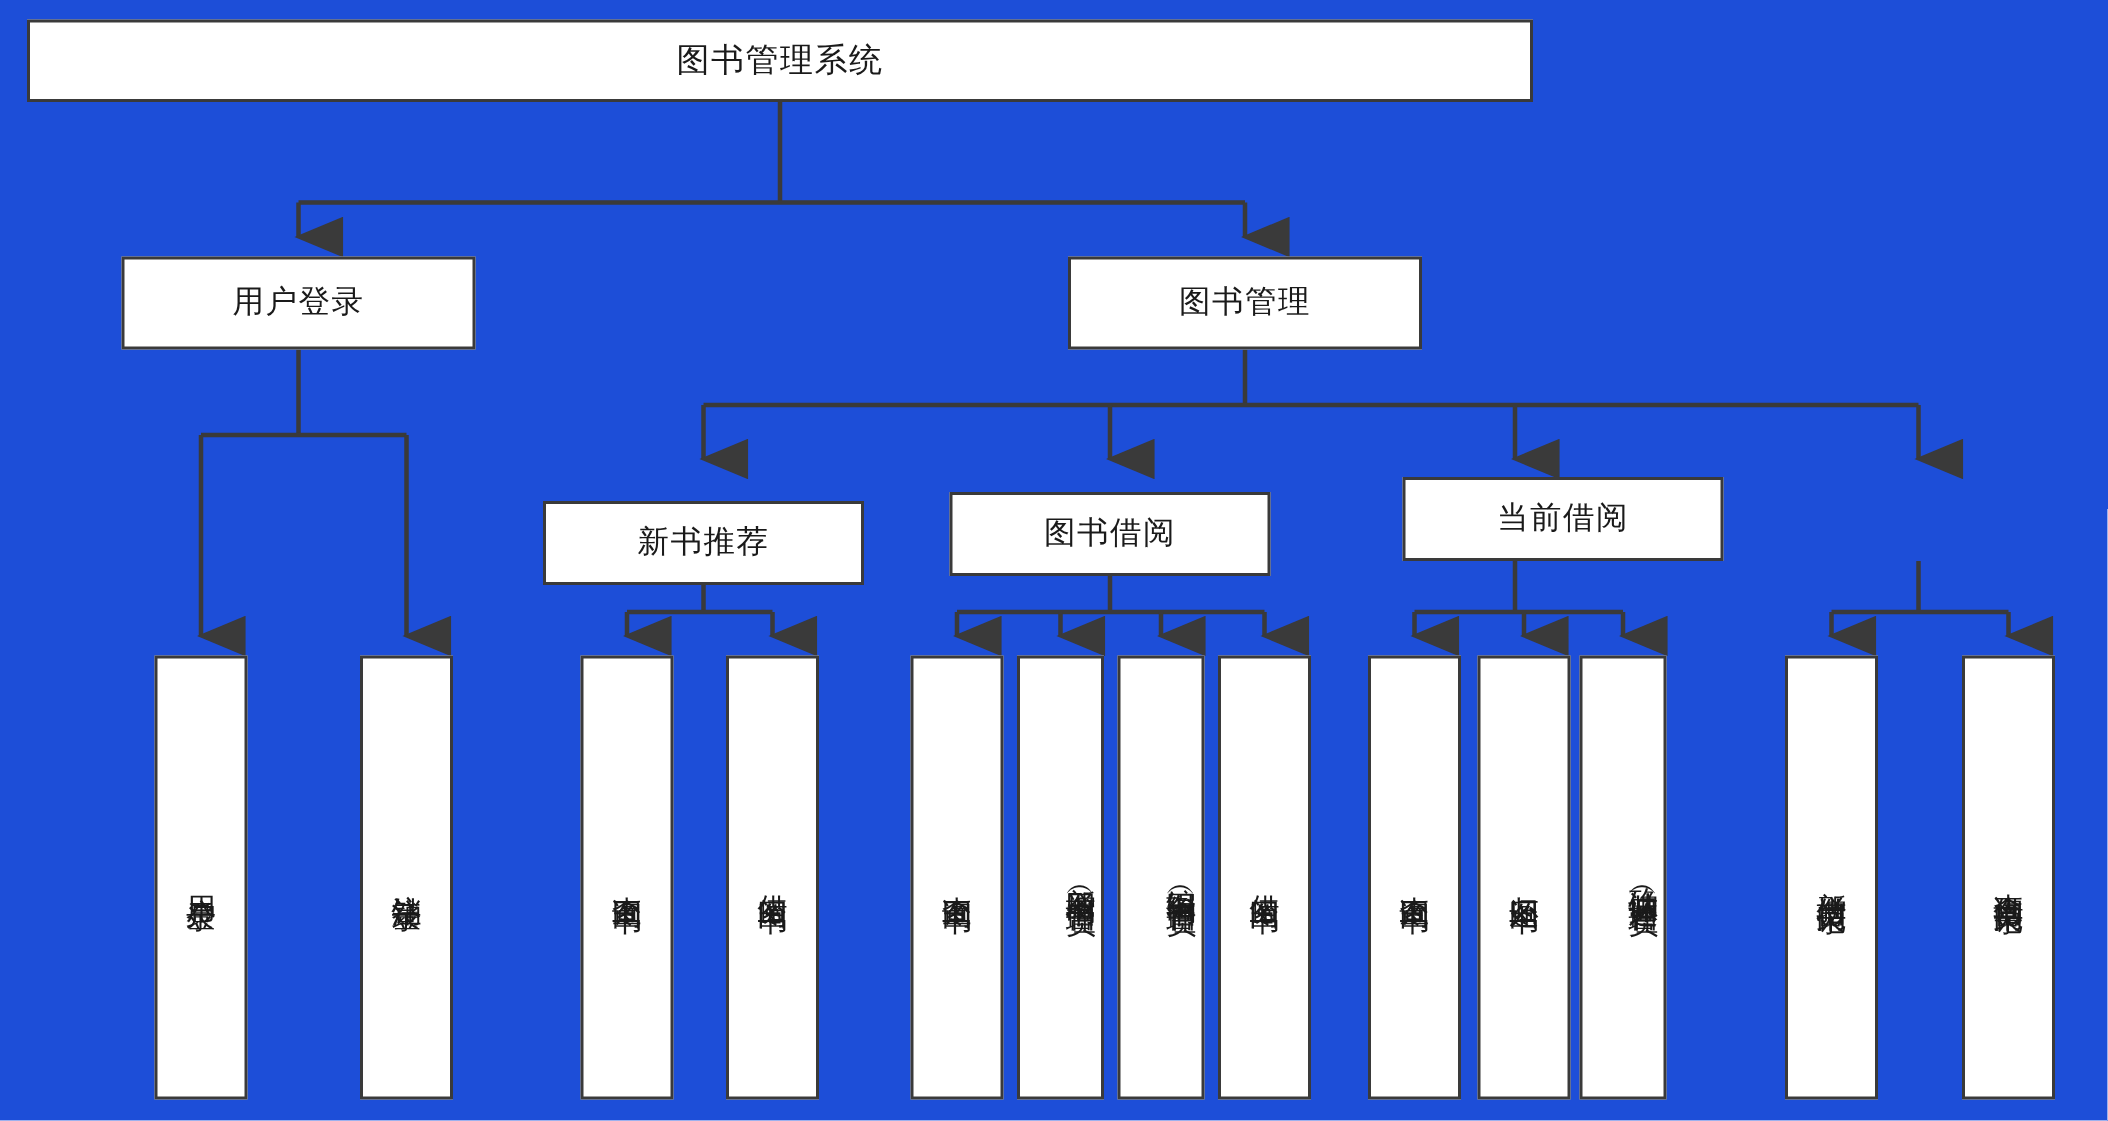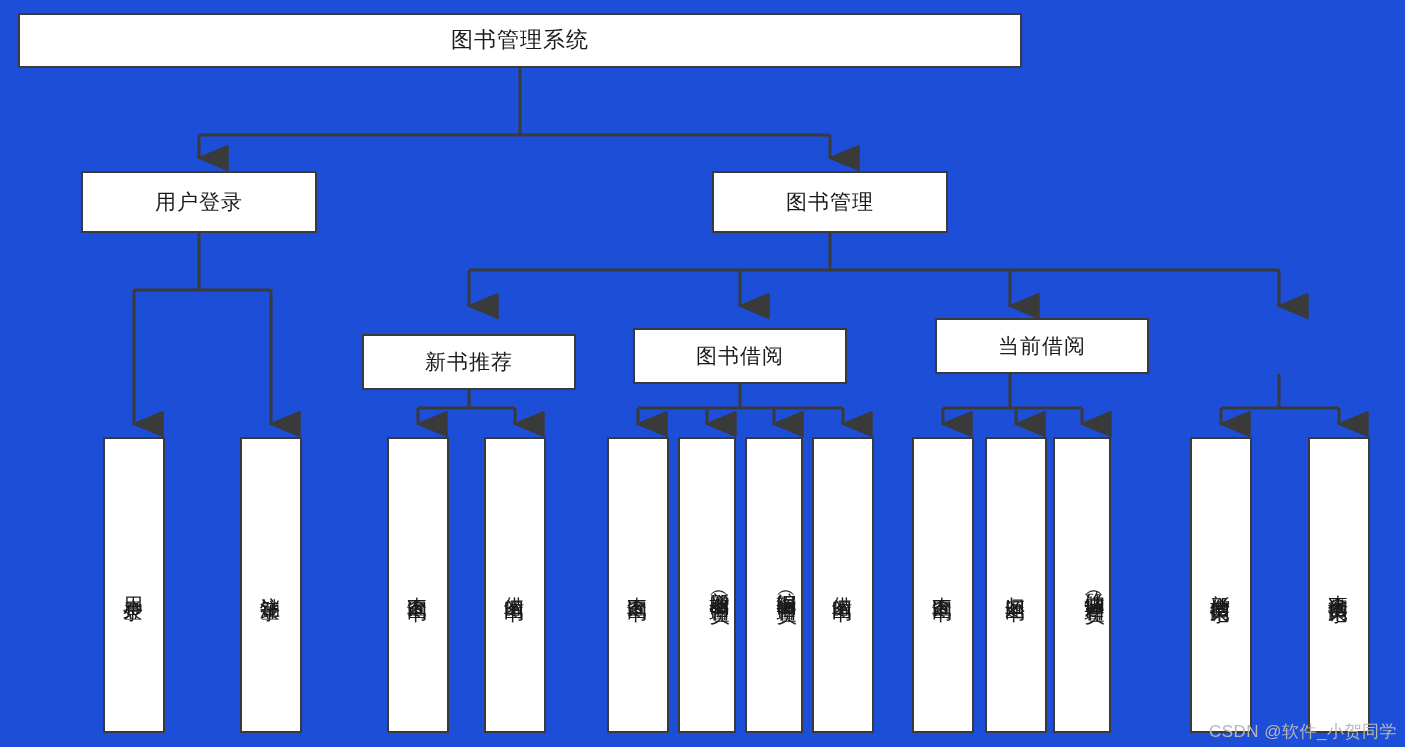--- a/index.html
+++ b/index.html
@@ -181,14 +181,13 @@
   <div class="node v" style="left:1053px; top:437px; width:58px; height:296px; align-items:flex-start;">
     <span class="lbl">确认归还（管理员）</span>
   </div>
   <div class="node v" style="left:1190px; top:437px; width:62px; height:296px;">
     <span class="lbl">新增借阅记录</span>
   </div>
   <div class="node v" style="left:1308px; top:437px; width:62px; height:296px;">
     <span class="lbl">查询借阅记录</span>
   </div>
 
-  <div id="watermark">CSDN @软件_小贺同学</div>
 </div>
 
 </body></html>

